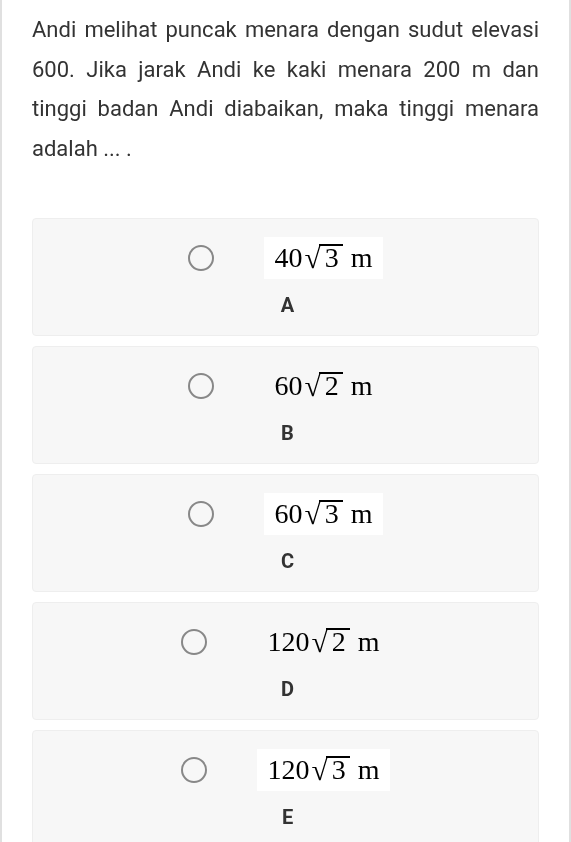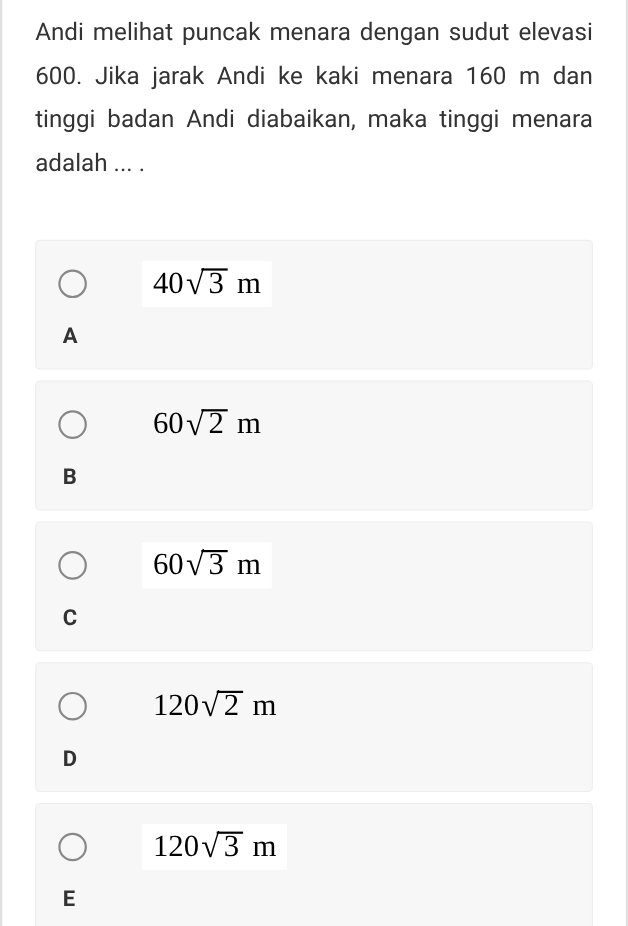--- a/index.html
+++ b/index.html
@@ -32,20 +32,21 @@
       gap: 10px;
     }
     .option {
       background: #f7f7f7;
       border: 1px solid #eeeeee;
       border-radius: 4px;
       padding: 18px 20px;
       display: flex;
       flex-direction: column;
       gap: 14px;
+      align-items: center;
     }
     .option-row {
       display: flex;
       align-items: center;
       gap: 50px;
     }
     .radio {
       width: 26px;
       height: 26px;
       border: 2px solid #888;
@@ -92,21 +93,21 @@
       font-size: 20px;
       font-weight: 700;
       color: #333;
       margin-left: 4px;
     }
   </style>
 </head>
 <body>
 
 <div class="container">
-  <p class="question-text">Andi melihat puncak menara dengan sudut elevasi 600. Jika jarak Andi ke kaki menara 160 m dan tinggi badan Andi diabaikan, maka tinggi menara adalah ... .</p>
+  <p class="question-text">Andi melihat puncak menara dengan sudut elevasi 600. Jika jarak Andi ke kaki menara 200 m dan tinggi badan Andi diabaikan, maka tinggi menara adalah ... .</p>
 
   <div class="options">
 
     <div class="option">
       <div class="option-row">
         <div class="radio"></div>
         <div class="option-content">
           <span>40</span>
           <span class="sqrt-wrapper">
             <span class="sqrt-symbol">√</span>

